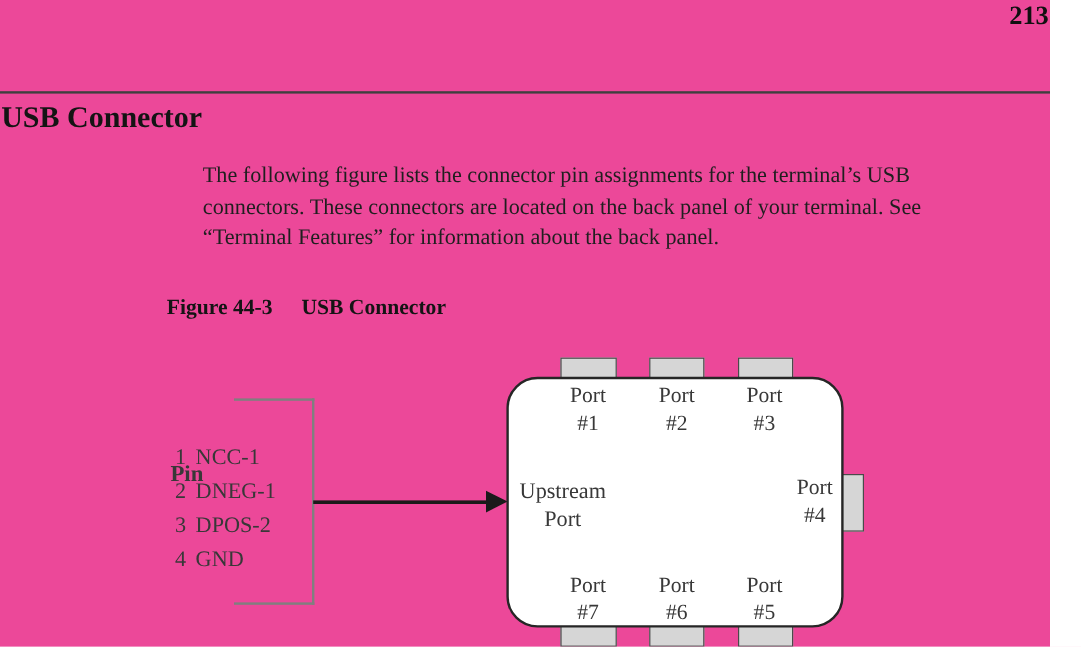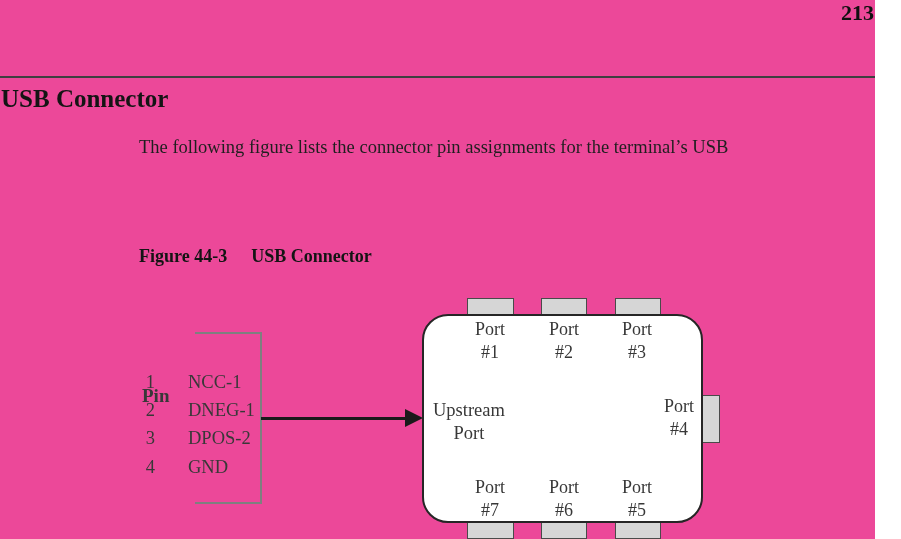--- a/index.html
+++ b/index.html
@@ -4,30 +4,30 @@
 <style>
   html,body{margin:0;padding:0;background:#ffffff;}
   .page{
     position:relative;width:875px;height:539px;background:#ec4899;
     font-family:Liberation Serif, serif;color:#1b1b1b;overflow:hidden;
   }
   .page-number{position:absolute;top:0px;right:1px;font-size:22px;font-weight:bold;color:#101010;}
   .header-rule{position:absolute;top:76px;left:0;width:901px;height:2px;background:#3f3f3f;}
   .page-title{position:absolute;top:85px;left:1px;font-size:25px;font-weight:bold;color:#141414;}
   .body-paragraph{position:absolute;top:135px;left:139px;font-size:18.5px;line-height:25.5px;color:#1f1f1f;}
-  .body-line{white-space:nowrap;}
+  .body-line{white-space:nowrap;margin-left:30px;}
   .figure-caption{position:absolute;top:246px;left:139px;font-size:18px;font-weight:bold;color:#141414;}
   .figure-caption .cap-label{margin-right:24px;}
 
   
   .pin-table-header{position:absolute;left:142px;top:341px;font-size:19px;font-weight:bold;color:#383838;margin-top:44px;}
   .pin-rows{position:absolute;left:143px;top:368px;font-size:18.5px;color:#383838;}
   .pin-row{display:flex;height:28.3px;align-items:center;}
   .pin-num{width:12px;text-align:right;}
-  .pin-sig{margin-left:33px;}
+  .pin-sig{margin-left:8px;}
 
   .dline{position:absolute;background:#7f7f7f;z-index:0;}
   .bracket-top{left:195px;top:332px;width:67px;height:2px;}
   .bracket-vert{left:260px;top:332px;width:2px;height:172px;}
   .bracket-bottom{left:195px;top:502px;width:67px;height:2px;}
 
   .arrow-line{position:absolute;left:261px;top:417px;width:147px;height:2.5px;background:#1a1a1a;z-index:1;}
   .arrow-head{position:absolute;left:405px;top:409px;width:0;height:0;z-index:1;
     border-top:9px solid transparent;border-bottom:9px solid transparent;border-left:18px solid #1a1a1a;}
 
@@ -60,20 +60,22 @@
 <body>
 
 <div class="page">
 
   <div class="page-number">213</div>
   <div class="header-rule"></div>
   <h1 class="page-title" style="margin:0;">USB Connector</h1>
 
   <div class="body-paragraph">
     <div class="body-line">The following figure lists the connector pin assignments for the terminal’s USB</div>
+    <div class="body-line">connectors. These connectors are located on the back panel of your terminal. See</div>
+    <div class="body-line">“Terminal Features” for information about the back panel.</div>
   </div>
 
   <div class="figure-caption">
     <span class="cap-label">Figure 44-3</span><span>USB Connector</span>
   </div>
 
   <div class="pin-table-header">Pin</div>
   <div class="pin-rows">
     <div class="pin-row">
       <span class="pin-num">1</span>

